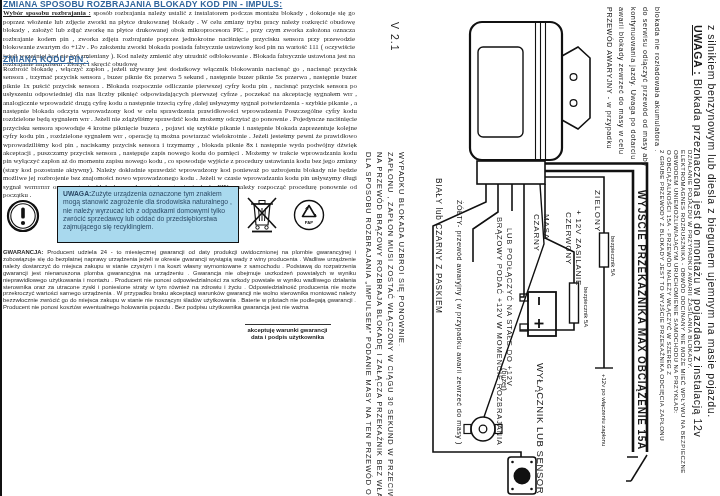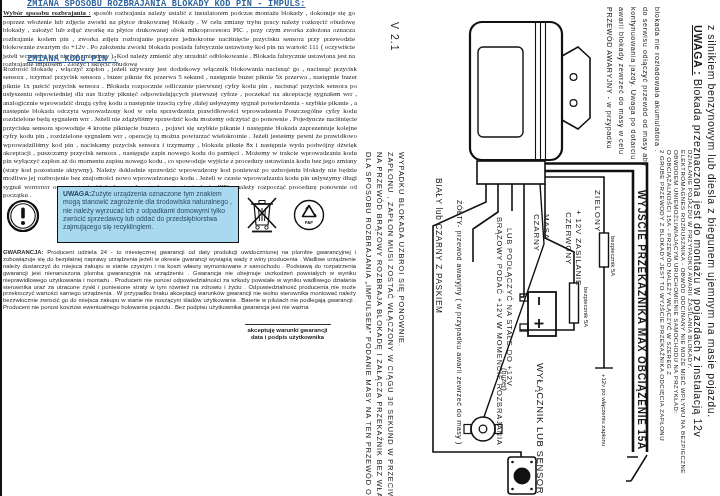--- a/index.html
+++ b/index.html
@@ -3,22 +3,22 @@
 <meta charset="utf-8">
 <style>
   html,body{margin:0;padding:0;background:#e8e8e8;}
   #page{position:relative;width:720px;height:496px;background:#ffffff;overflow:hidden;
         font-family:"Liberation Sans",sans-serif;color:#1a1a1a;}
   .abs{position:absolute;}
   .rot{position:absolute;transform-origin:0 0;transform:rotate(90deg);white-space:nowrap;
        font-family:"Liberation Sans",sans-serif;color:#1a1a1a;line-height:1;}
   .b{font-weight:bold;}
   .u{text-decoration:underline;}
-  .heading{font-family:Liberation Mono, monospace;font-weight:bold;color:#31659c;
-           text-decoration:underline;letter-spacing:.2px;padding-left:24px;}
+  .heading{font-family:Liberation Sans, sans-serif;font-weight:bold;color:#31659c;
+           text-decoration:underline;letter-spacing:.2px;}
   .para{font-family:"Liberation Serif",serif;color:#1f1f1f;text-align:justify;}
   .gwar{font-family:"Liberation Sans",sans-serif;color:#2b2b2b;text-align:justify;}
   .uwaga-box{background:#a9d9ee;border:1.5px solid #111;color:#2c4a66;
              font-family:"Liberation Sans",sans-serif;}
   svg{display:block;}
   .edge{background:#111;}
 </style>
 </head>
 <body>
 

